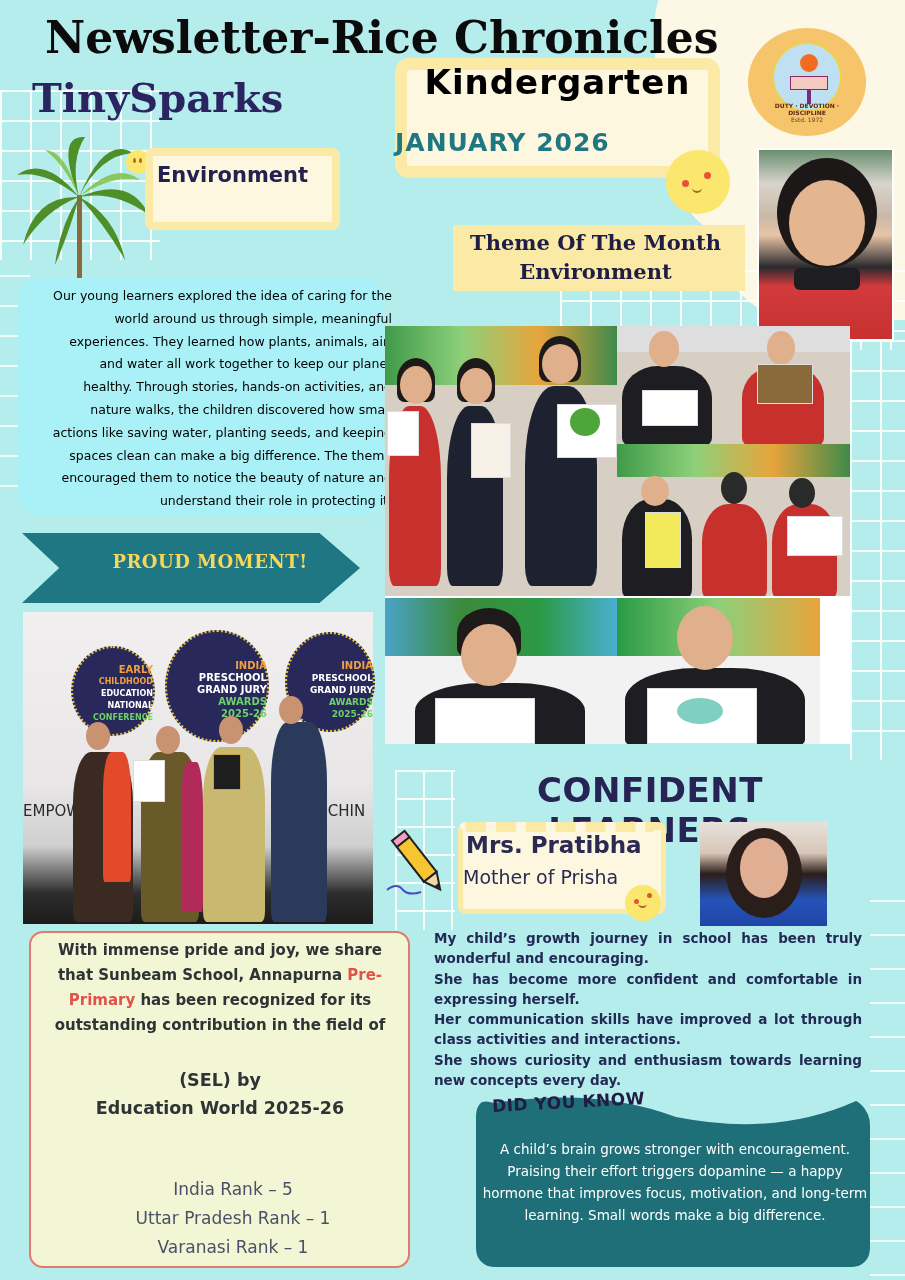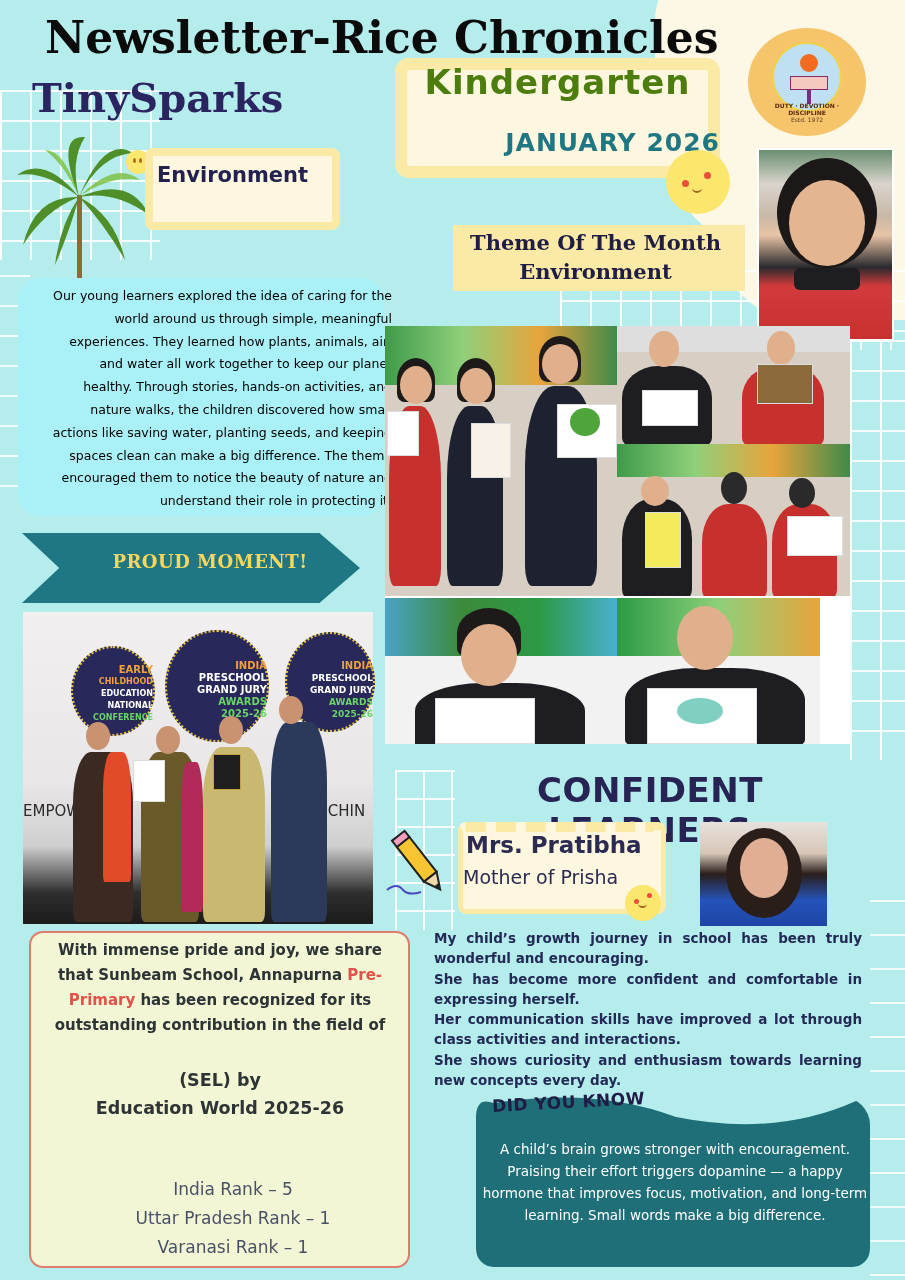--- a/index.html
+++ b/index.html
@@ -72,24 +72,24 @@
     font-family: "DejaVu Serif", serif; font-weight: bold;
     font-size: 40px; color: #2a2560; z-index: 5;
   }
   .kg-box {
     left: 395px; top: 58px; width: 325px; height: 120px;
     background: #fdf7df; border: 12px solid #fbeaa5; border-radius: 14px;
   }
   .kg-title {
     left: 395px; top: 62px; width: 325px; text-align: center;
     font-family: "DejaVu Sans", sans-serif; font-weight: bold;
-    font-size: 34px; color: #4d7c0f; letter-spacing: 1px;
+    font-size: 34px; color: #000000; letter-spacing: 1px;
   }
   .kg-date {
-    left: 395px; top: 128px; width: 325px; text-align: right;
+    left: 395px; top: 128px; width: 325px; text-align: left;
     font-family: "DejaVu Sans", sans-serif; font-weight: bold;
     font-size: 25px; color: #1f7783; letter-spacing: 1px;
   }
   .smiley {
     border-radius: 50%; background: #fbe66e;
   }
   .smiley .eye { position: absolute; width: 7px; height: 7px; border-radius: 50%; background: #e8503c; }
   .smiley .mouth { position: absolute; width: 10px; height: 5px; border-bottom: 2px solid #a06a20; border-radius: 0 0 8px 8px; }
 
   .logo {

